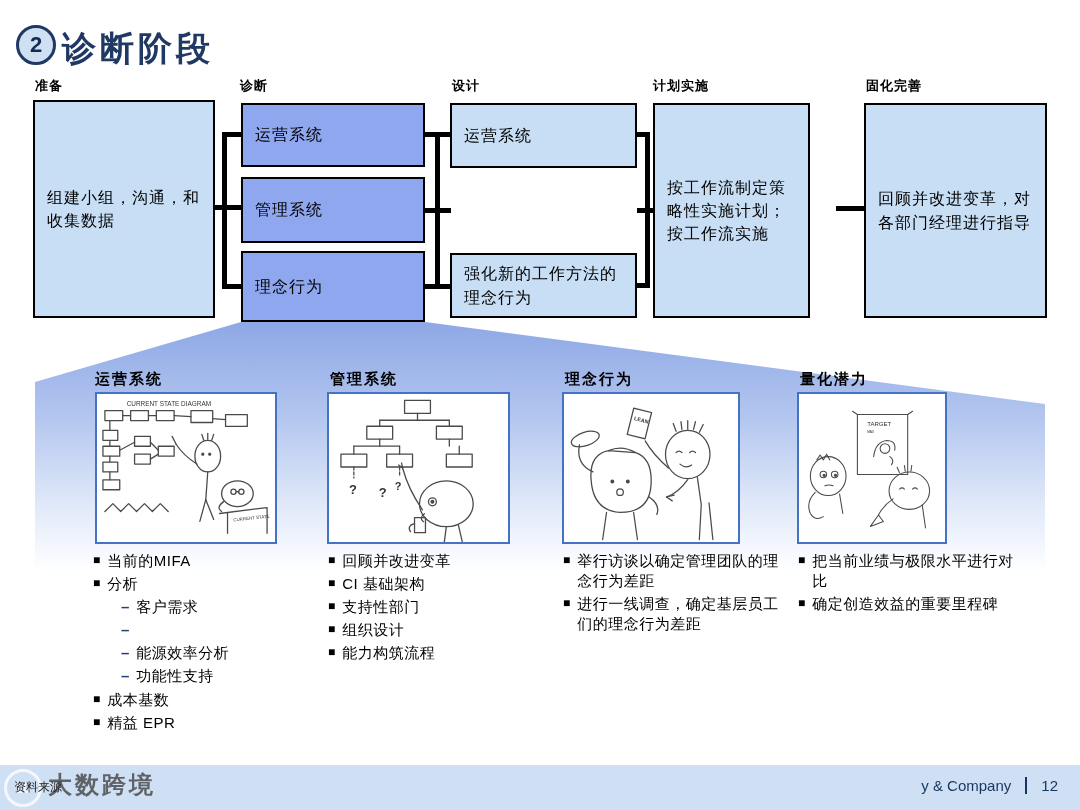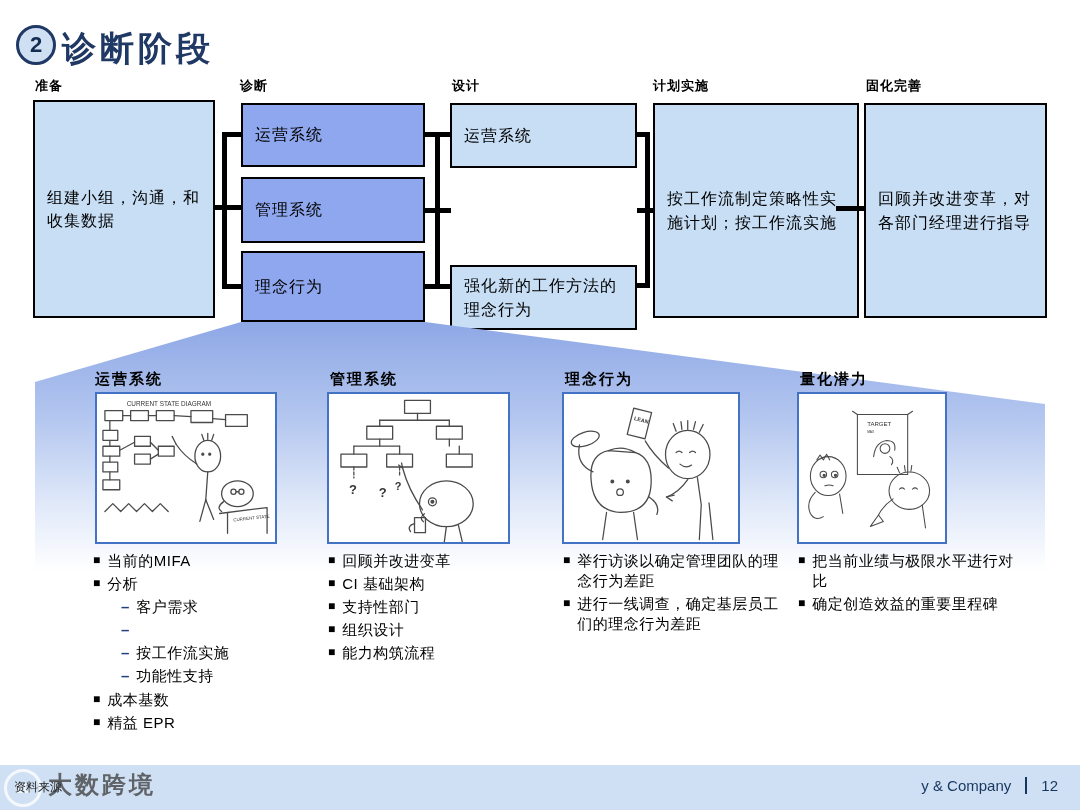--- a/index.html
+++ b/index.html
@@ -83,23 +83,23 @@
   <div class="col-header" style="left:653px">计划实施</div>
   <div class="col-header" style="left:866px">固化完善</div>
 
   <div class="flow-box light" style="left:33px; top:100px; width:182px; height:218px;">组建小组，沟通，和收集数据</div>
 
   <div class="flow-box medium" style="left:241px; top:103px; width:184px; height:64px;">运营系统</div>
   <div class="flow-box medium" style="left:241px; top:177px; width:184px; height:66px;">管理系统</div>
   <div class="flow-box medium" style="left:241px; top:251px; width:184px; height:71px;">理念行为</div>
 
   <div class="flow-box light" style="left:450px; top:103px; width:187px; height:65px;">运营系统</div>
-  <div class="flow-box light" style="left:450px; top:253px; width:187px; height:65px;margin-top:12px;">强化新的工作方法的理念行为</div>
-
-  <div class="flow-box light" style="left:653px; top:103px; width:206px; height:215px;">按工作流制定策略性实施计划；按工作流实施</div>
+  <div class="flow-box light" style="left:450px; top:253px; width:187px; height:65px;">强化新的工作方法的理念行为</div>
+
+  <div class="flow-box light" style="left:653px; top:103px; width:157px; height:215px;">按工作流制定策略性实施计划；按工作流实施</div>
 
   <div class="flow-box light" style="left:864px; top:103px; width:183px; height:215px;">回顾并改进变革，对各部门经理进行指导</div>
 
   <div class="conn" style="left:213px; top:205px; width:14px; height:5px;"></div>
   <div class="conn" style="left:222px; top:132px; width:5px;  height:157px;"></div>
   <div class="conn" style="left:222px; top:132px; width:20px; height:5px;"></div>
   <div class="conn" style="left:222px; top:205px; width:20px; height:5px;"></div>
   <div class="conn" style="left:222px; top:284px; width:20px; height:5px;"></div>
 
   <div class="conn" style="left:425px; top:132px; width:26px; height:5px;"></div>
@@ -289,21 +289,21 @@
       </div>
       <div class="b-row lv2">
         <span class="marker">–</span>
         <span class="b-text">客户需求</span>
       </div>
       <div class="b-row lv2">
         <span class="marker">–</span>
       </div>
       <div class="b-row lv2">
         <span class="marker">–</span>
-        <span class="b-text">按工作流实施</span>
+        <span class="b-text">能源效率分析</span>
       </div>
       <div class="b-row lv2">
         <span class="marker">–</span>
         <span class="b-text">功能性支持</span>
       </div>
       <div class="b-row lv1">
         <span class="marker">■</span>
         <span class="b-text">成本基数</span>
       </div>
       <div class="b-row lv1">

